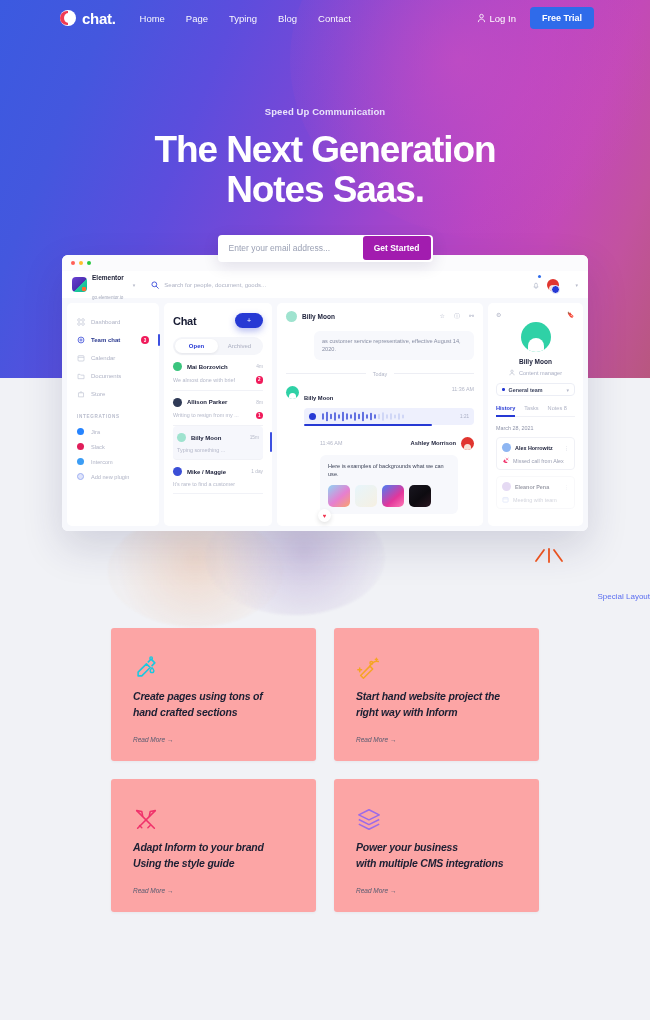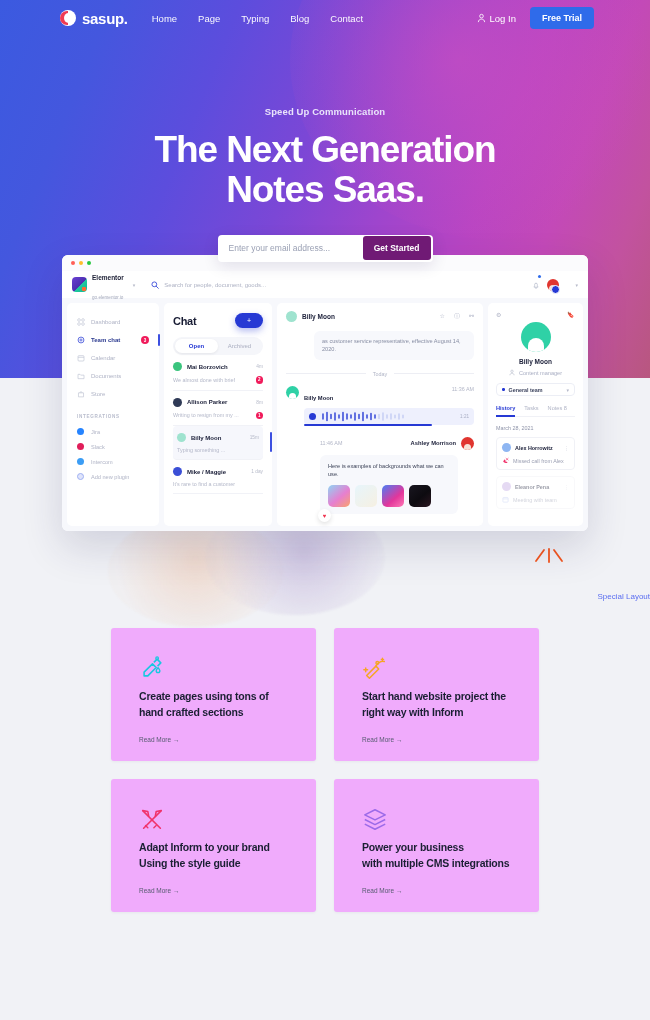--- a/index.html
+++ b/index.html
@@ -68,21 +68,21 @@
     margin:25px auto 0; width:215px; height:27px; background:#fff;
     border-radius:4px; display:flex; align-items:center; padding:2px;
     box-shadow:0 4px 16px rgba(30,20,80,.12);
   }
   .emailbar input {
     flex:1; border:none; outline:none; font-size:8.5px; color:#8b90a3;
     padding-left:9px; font-family:"Liberation Sans", sans-serif; background:transparent;
   }
   .emailbar input::placeholder { color:#9aa0b4; }
   .start-btn {
-    background:#701a75; color:#fff; border:none; border-radius:3px;
+    background:#a21caf; color:#fff; border:none; border-radius:3px;
     font-size:8.5px; font-weight:700; padding:7px 11px; cursor:pointer;
     font-family:"Liberation Sans", sans-serif;
   }
   .free-row {
     margin-top:17px; display:flex; align-items:center; justify-content:center; gap:3px;
   }
   .free-row span { color:#fff; font-size:8.5px; }
   .arrow-svg { display:block; }
 
   
@@ -250,36 +250,37 @@
   
   .features { position:absolute; left:0; top:592px; width:650px; }
   .feat-eyebrow { text-align:right; font-size:8px; font-weight:400; color:#5b6ef0; }
   .feat-title {
     text-align:center; margin-top:10px; font-size:22px; font-weight:700;
     color:#161a2e; line-height:1.25; letter-spacing:-.7px;
   }
   .cards { margin-top:27px; display:grid; grid-template-columns:205px 205px;
            gap:18px; justify-content:center; }
   .card {
-    background:#f0abfc; border-radius:3px; height:133px; padding:27px 28px 0;
+    background:#fca5a5; border-radius:3px; height:133px; padding:27px 22px 0;
     box-shadow:0 1px 3px rgba(30,30,60,.05);
+    font-style:italic;
   }
   .card-icon { height:34px; }
   .card-title { font-size:10.5px; font-weight:700; color:#1b1f33; line-height:1.5; letter-spacing:-.2px;}
   .card-more { margin-top:15px; font-size:6.5px; color:#565b70; }
 </style>
 </head>
 <body>
 
 <div class="hero">
 
   <div class="nav">
     <div class="brand">
       <span class="brand-mark"></span>
-      <span class="brand-text">sasup.</span>
+      <span class="brand-text">chat.</span>
     </div>
     <div class="nav-links">
       <a href="#">Home</a>
       <a href="#">Page</a>
       <a href="#">Typing</a>
       <a href="#">Blog</a>
       <a href="#">Contact</a>
     </div>
     <div class="nav-right">
       <div class="login">

